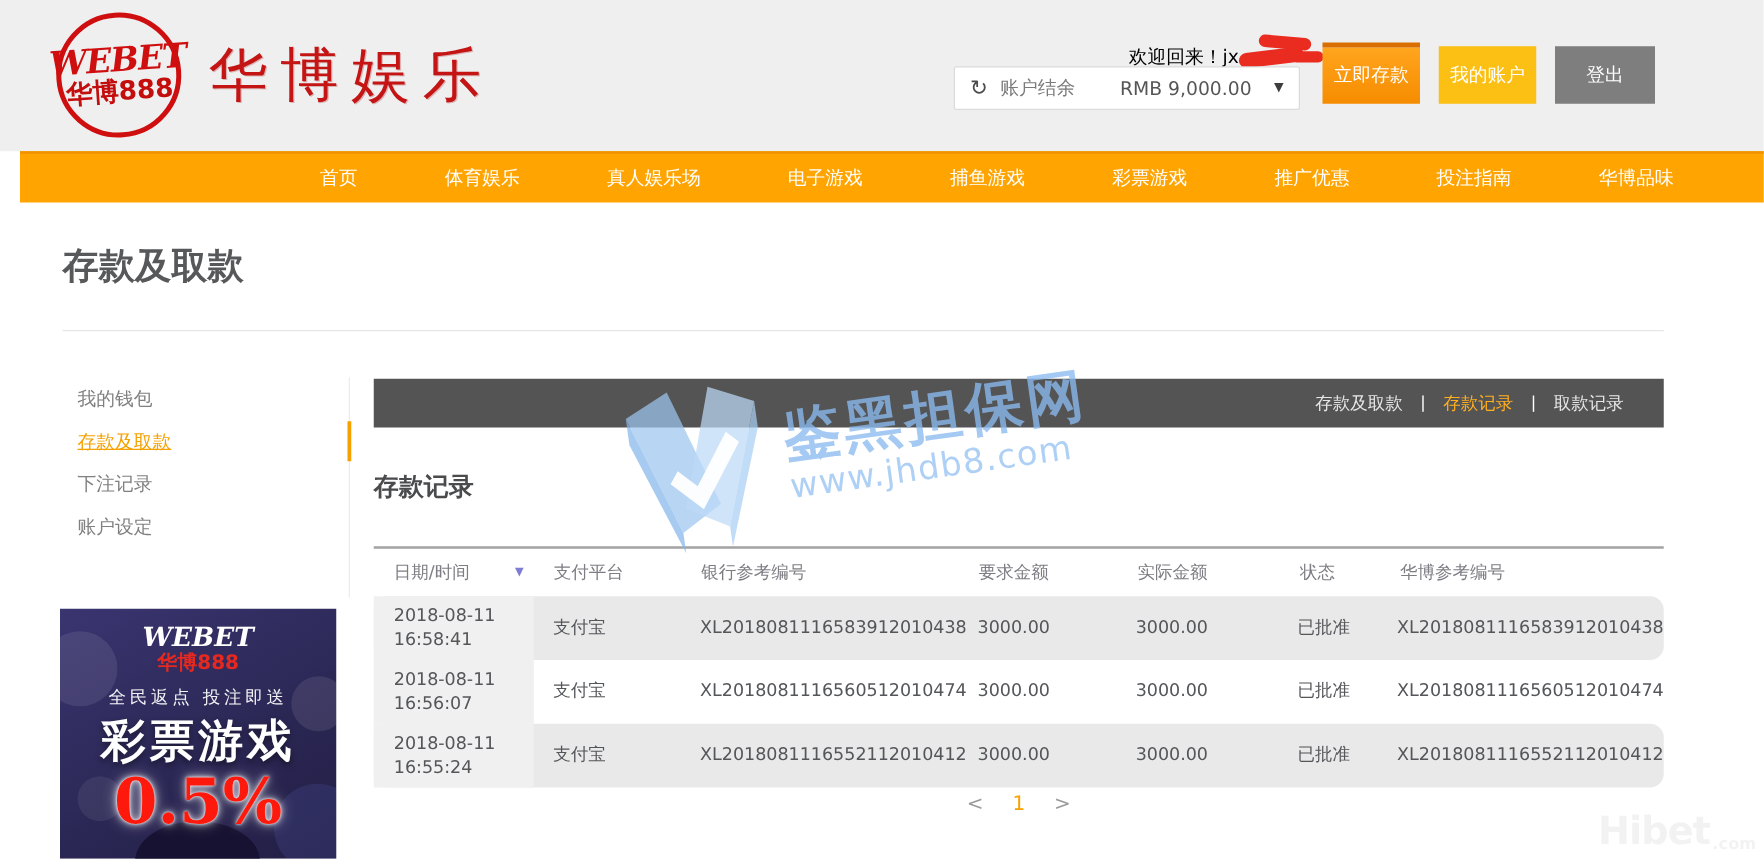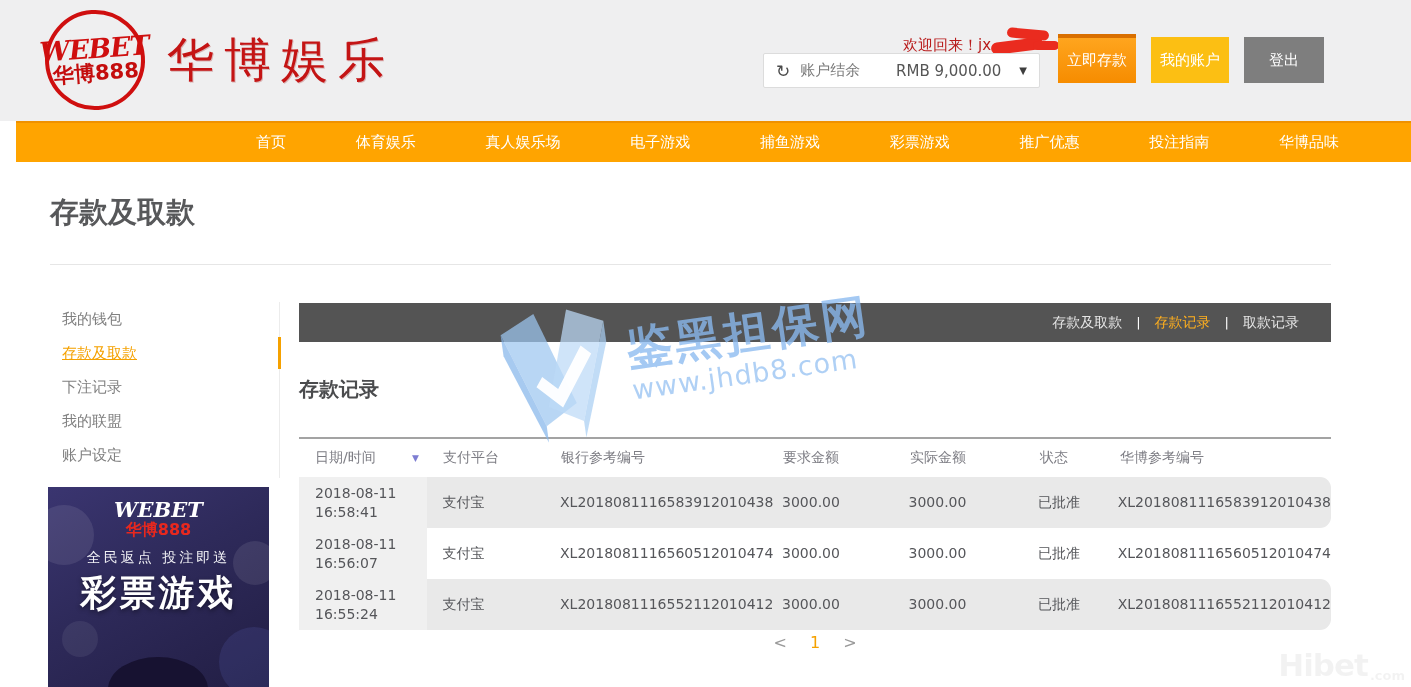--- a/index.html
+++ b/index.html
@@ -10,21 +10,21 @@
   
   .header { position:absolute; left:0; top:0; width:1411px; height:121px; background:#efeff0; }
   .logo { position:absolute; left:45px; top:10px; display:flex; align-items:center; cursor:pointer; }
   .logo-mark { position:relative; width:100px; height:100px; border:4px solid #cf0f0f; border-radius:50%;
     display:flex; flex-direction:column; align-items:center; justify-content:center; transform:rotate(-4deg); }
   .logo-brand { font-family:"DejaVu Serif","Liberation Serif",serif; font-weight:bold; font-style:italic;
     font-size:27px; color:#cf0f0f; letter-spacing:-1px; line-height:1; }
   .logo-sub { font-weight:bold; font-size:21px; color:#c40d0d; line-height:1.1; }
   .logo-title { margin-left:22px; font-size:47px; color:#c41414; letter-spacing:10px; font-weight:400;
     text-shadow:1px 1px 0 rgba(150,0,0,.25); }
-  .welcome { position:absolute; left:903px; top:36px; font-size:15px; color:#b91c1c; white-space:nowrap; }
+  .welcome { position:absolute; left:903px; top:36px; font-size:15px; color:#000000; white-space:nowrap; }
   .scribble { position:relative; display:inline-block; width:66px; height:18px; vertical-align:-4px; }
   .scribble i { position:absolute; background:#ea2b1f; border-radius:6px; display:block; }
   .scribble .s1 { left:0; top:4px; width:52px; height:12px; transform:rotate(-7deg); }
   .scribble .s2 { left:16px; top:-7px; width:42px; height:10px; transform:rotate(5deg); }
   .scribble .s3 { left:42px; top:5px; width:26px; height:9px; }
   .balance-box { position:absolute; left:763px; top:53px; width:277px; height:35px; background:#fff;
     border:1px solid #dcdcdc; border-radius:2px; display:flex; align-items:center; padding:0 12px; cursor:pointer; }
   .refresh-ic { font-size:17px; color:#4c4c4c; margin-right:10px; }
   .balance-label { font-size:15px; color:#7a7a7a; }
   .balance-value { font-size:15px; color:#555; margin-left:auto; }
@@ -152,34 +152,34 @@
       <div class="nav-item">华博品味</div>
     </div>
 
   <div class="page-title">存款及取款</div>
   <div class="title-divider"></div>
 
   <div class="sidebar">
       <div class="side-item">我的钱包</div>
       <div class="side-item active">存款及取款</div>
       <div class="side-item">下注记录</div>
-      <div class="side-item">我的联盟</div>
       <div class="side-item">账户设定</div>
     </div>
 
   <div class="banner">
     <i class="ball b1"></i>
     <i class="ball b2"></i>
     <i class="ball b3"></i>
     <i class="ball b4"></i>
     <div class="silhouette"></div>
     <div class="banner-brand">WEBET</div>
     <div class="banner-brand-sub">华博888</div>
     <div class="banner-tagline">全民返点 投注即送</div>
     <div class="banner-title">彩票游戏</div>
+    <div class="banner-rate">0.5%</div>
   </div>
 
   <div class="tabs-bar">
       <span class="tab">存款及取款</span>
       <span class="tab-sep">|</span>
       <span class="tab active">存款记录</span>
       <span class="tab-sep">|</span>
       <span class="tab">取款记录</span>
     </div>
 

